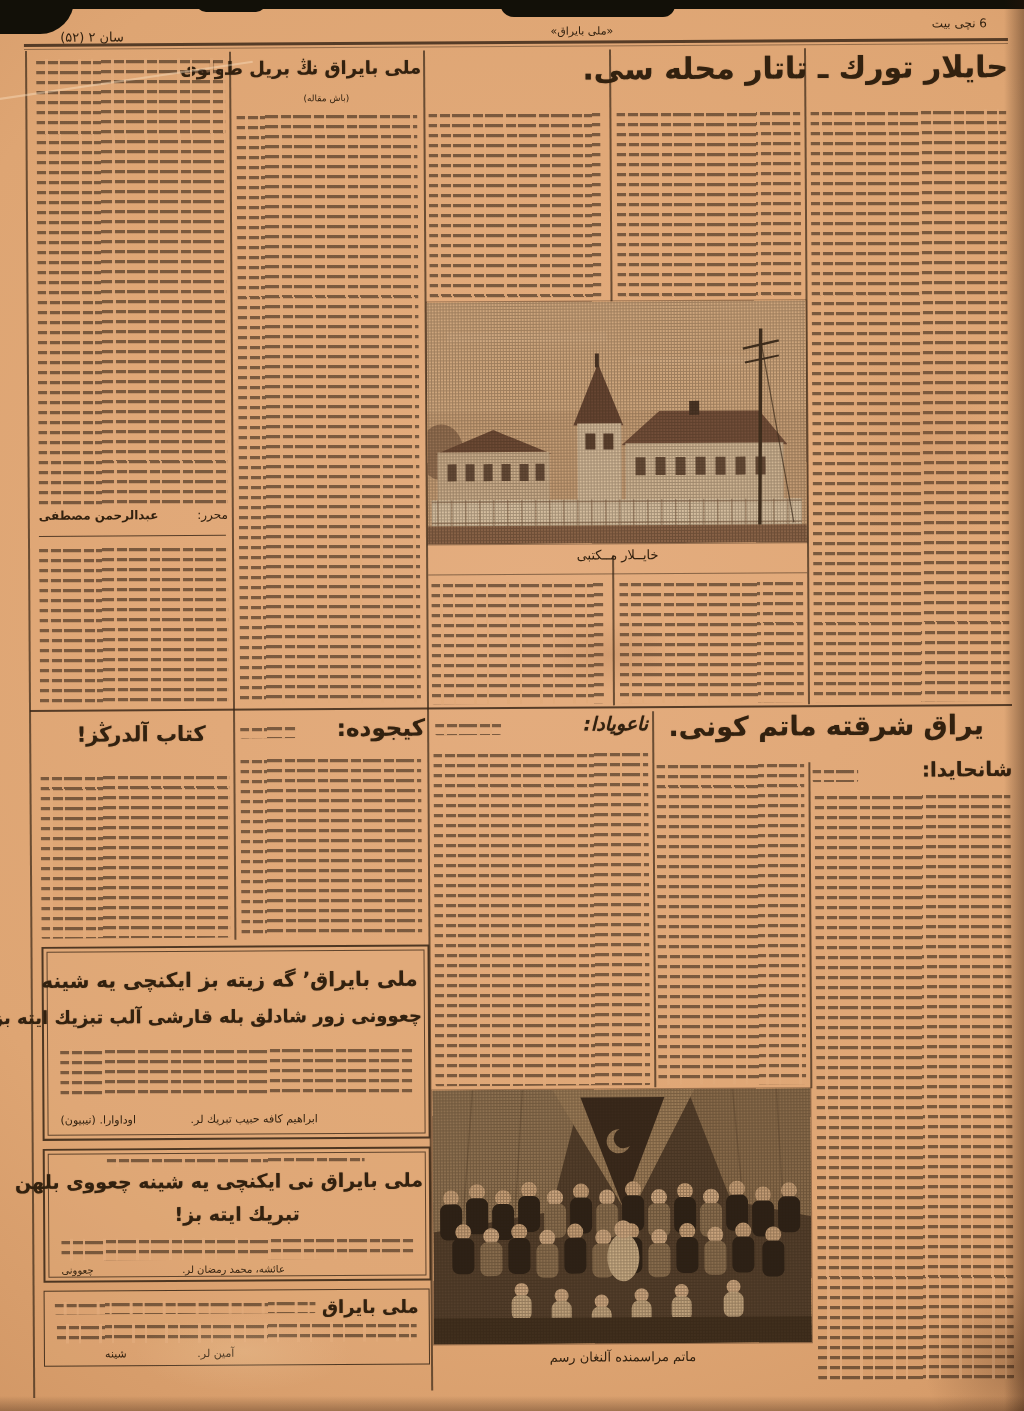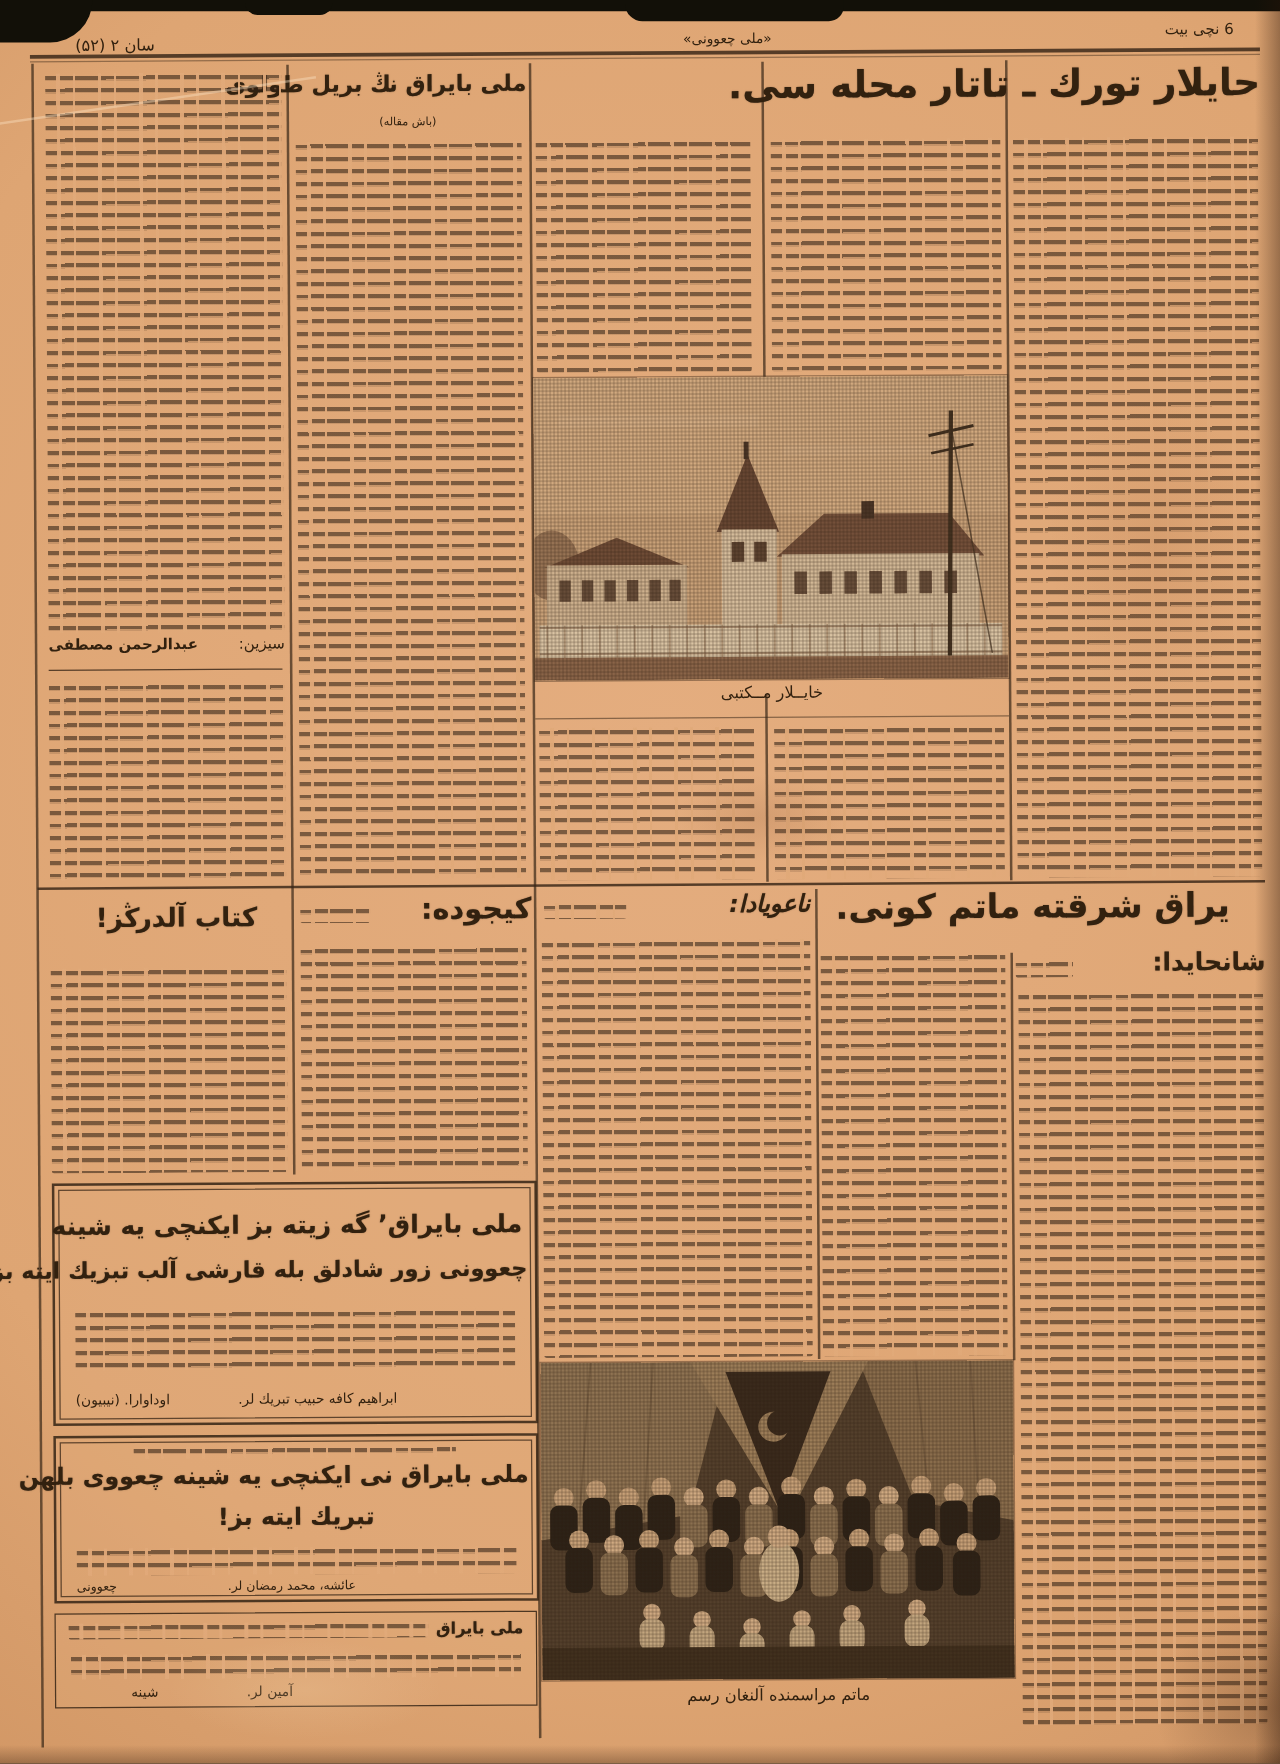--- a/index.html
+++ b/index.html
@@ -41,21 +41,21 @@
   .stain{position:absolute;pointer-events:none;border-radius:50%;}
   .edge{position:absolute;background:#121008;pointer-events:none;}
 </style>
 </head>
 <body>
 
 <div id="page">
 <div id="sheet">
 
   <div class="abs ar" style="left:936px;top:19px;width:76px;font-size:12px;text-align:left;">6 نچی بیت</div>
-  <div class="abs ar" style="left:538px;top:25px;width:96px;font-size:11px;text-align:center;">«ملی چعوونی»</div>
+  <div class="abs ar" style="left:538px;top:25px;width:96px;font-size:11px;text-align:center;">«ملی بایراق»</div>
   <div class="abs ar" style="left:33px;top:27px;width:95px;font-size:13px;text-align:right;">سان ۲ (۵۲)</div>
   <div class="hr" style="left:28px;top:41px;width:984px;height:3px;"></div>
   <div class="hr" style="left:28px;top:46px;width:984px;height:1px;opacity:.55;"></div>
 
   <div class="vr" style="left:29px;top:48px;height:1347px;"></div>
   <div class="vr" style="left:233px;top:50px;height:888px;"></div>
   <div class="vr" style="left:427px;top:50px;height:1340px;"></div>
   <div class="vr" style="left:613px;top:50px;height:252px;"></div>
   <div class="vr" style="left:613px;top:556px;height:150px;"></div>
   <div class="vr" style="left:652px;top:712px;height:376px;"></div>
@@ -154,21 +154,21 @@
 
   <div class="t" style="left:620px;top:582px;width:184px;height:122px;"></div>
   <div class="t" style="left:432px;top:582px;width:172px;height:122px;"></div>
 
   <div class="abs ar hl" style="left:235px;top:56px;width:190px;font-size:18px;">ملی بایراق نڭ بريل طولوی</div>
   <div class="abs ar" style="left:237px;top:92px;width:186px;font-size:9px;text-align:center;">(باش مقاله)</div>
   <div class="t" style="left:240px;top:112px;width:181px;height:590px;"></div>
 
   <div class="t" style="left:40px;top:56px;width:189px;height:448px;"></div>
   <div class="sigrow ar" style="left:40px;top:506px;width:189px;font-size:12px;">
-    <span>سیزین:</span>
+    <span>محرر:</span>
     <span style="font-weight:bold;">عبدالرحمن مصطفی</span>
   </div>
   <div class="hr" style="left:40px;top:533px;width:187px;height:1px;"></div>
   <div class="t" style="left:40px;top:544px;width:189px;height:158px;"></div>
 
   <div class="hr" style="left:30px;top:707px;width:982px;height:2px;"></div>
 
   <div class="abs ar hl" style="left:640px;top:712px;width:372px;font-size:27px;">یراق شرقته ماتم كونی.</div>
 
   <div class="abs ar hl" style="left:862px;top:760px;width:150px;font-size:20px;text-align:right;">شانحایدا:</div>
@@ -208,21 +208,21 @@
     <div class="t" style="left:16px;top:88px;width:352px;height:22px;"></div>
     <div class="sigrow ar" style="left:16px;bottom:5px;width:352px;font-size:10px;">
       <span style="width:40px;"></span>
       <span>عائشه، محمد رمضان لر.</span>
       <span>چعوونی</span>
     </div>
   </div>
 
   <div class="box" style="left:40px;top:1288px;width:384px;height:74px;border-width:1.5px;">
     <div class="abs" style="left:10px;top:6px;width:364px;display:flex;direction:rtl;align-items:center;gap:6px;">
-      <span class="ar hl" style="font-size:13px;">ملی بایراق</span>
+      <span class="ar hl" style="font-size:18px;">ملی بایراق</span>
       <span class="t" style="position:relative;flex:1;height:13px;"></span>
     </div>
     <div class="t" style="left:12px;top:32px;width:360px;height:20px;"></div>
     <div class="sigrow ar" style="left:60px;bottom:5px;width:260px;font-size:11px;">
       <span style="width:60px;"></span>
       <span>آمین لر.</span>
       <span>شینه</span>
     </div>
   </div>
 

